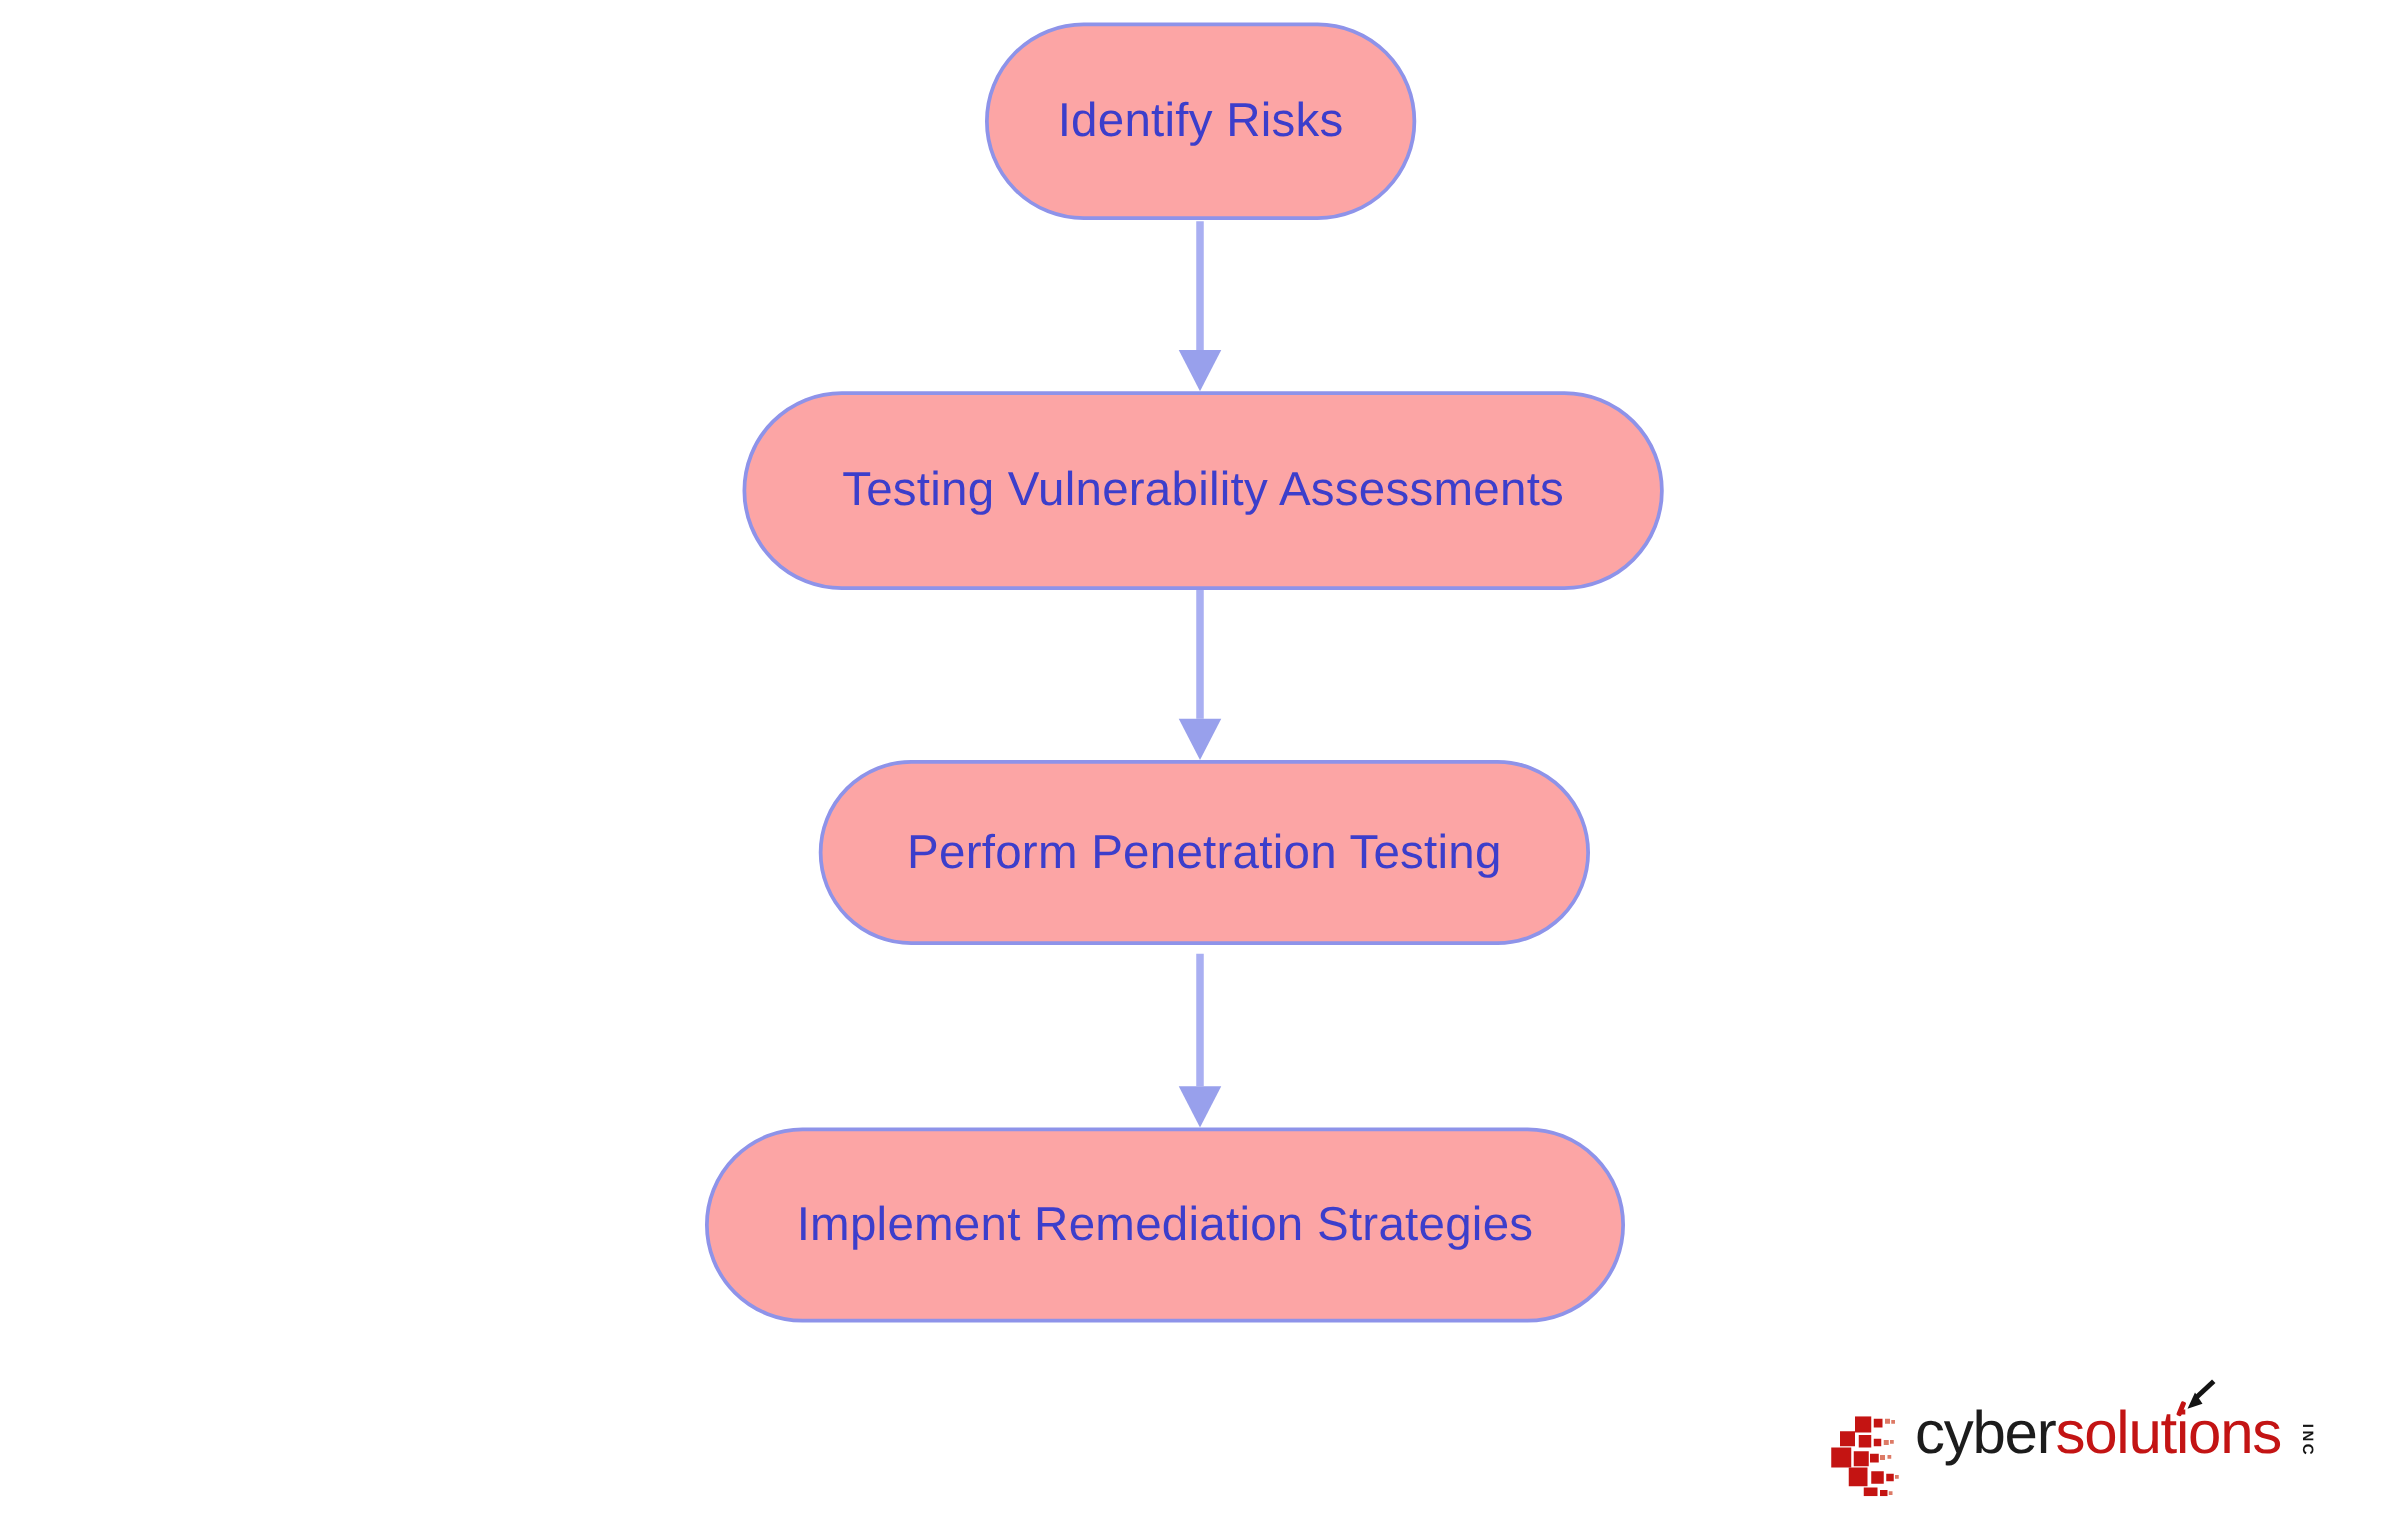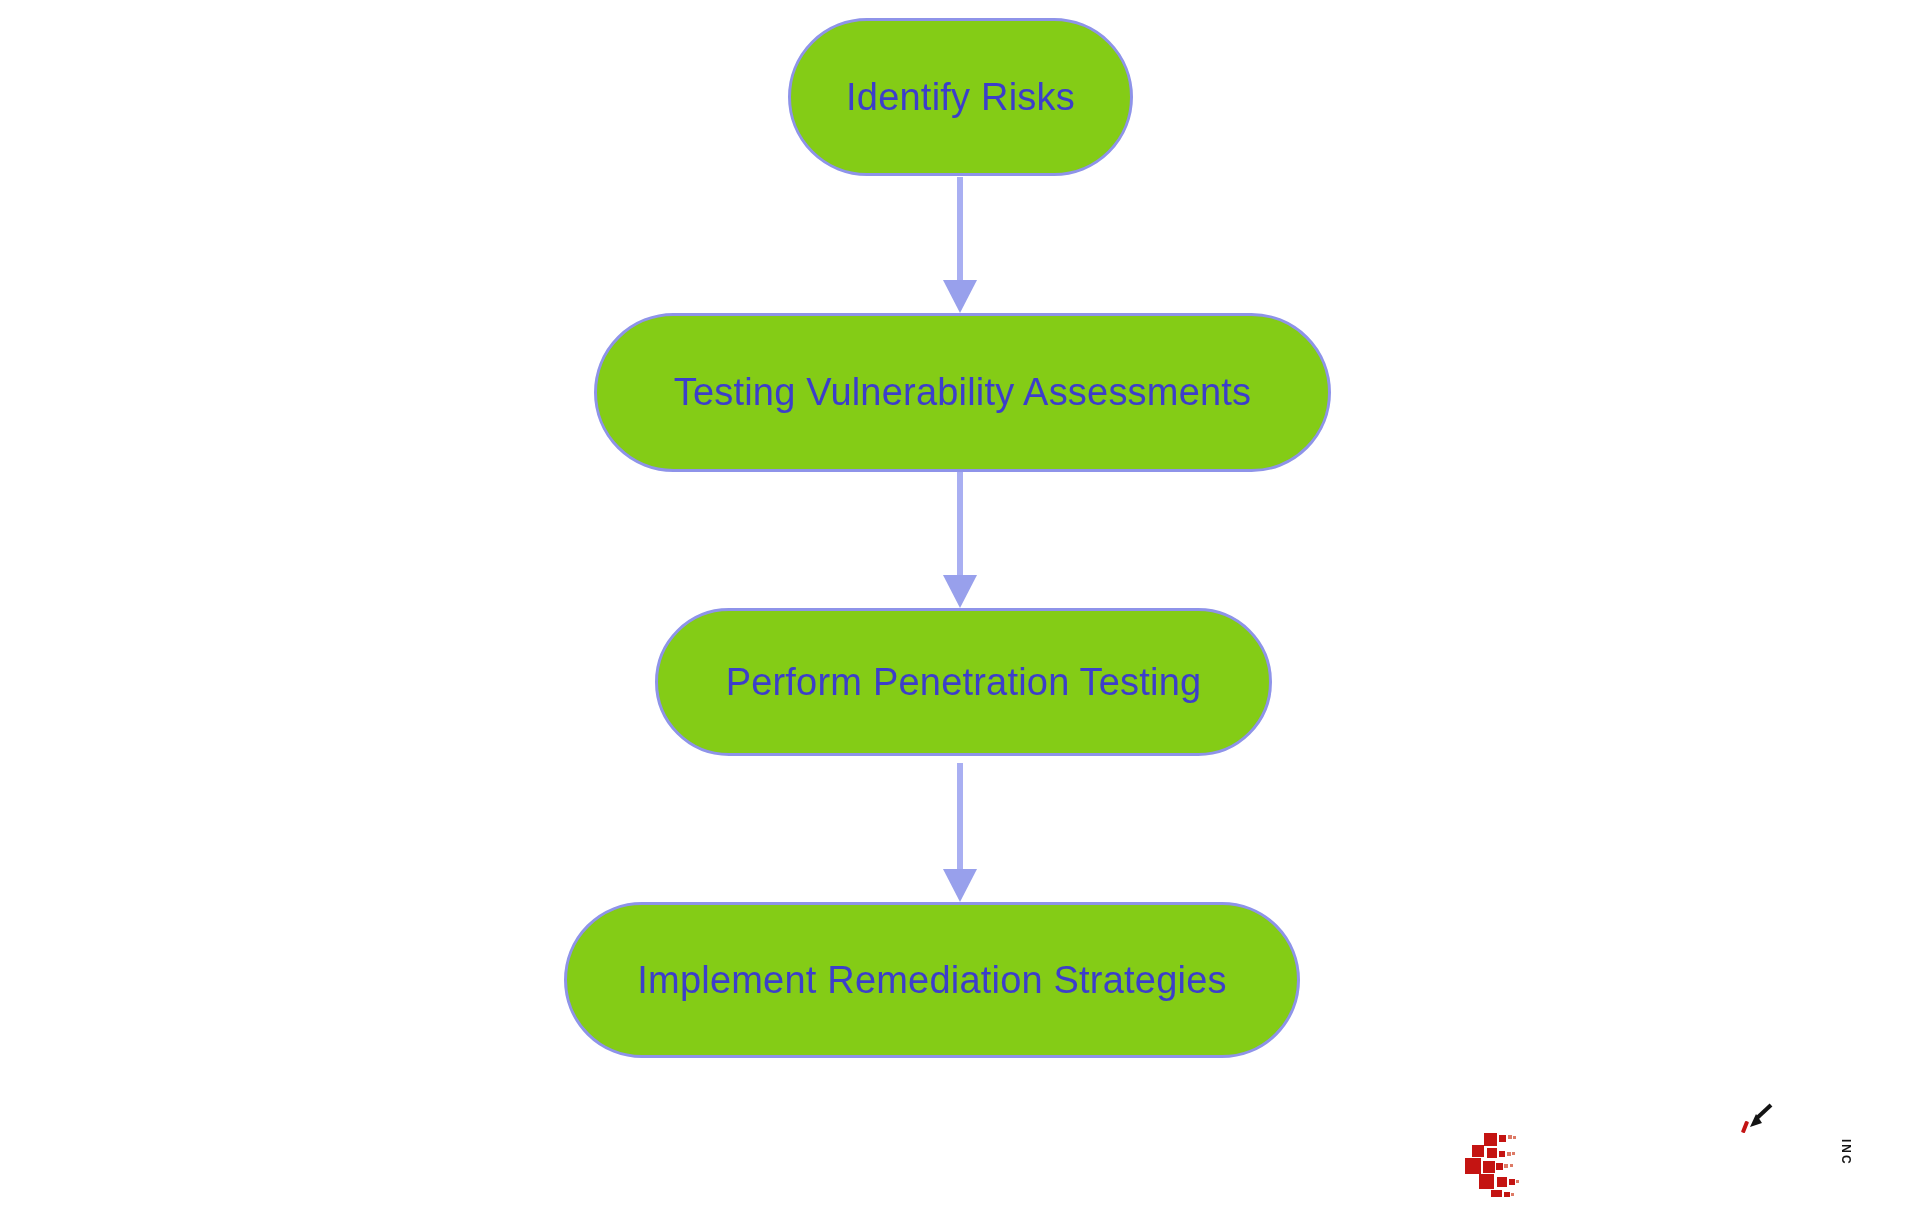--- a/index.html
+++ b/index.html
@@ -2,21 +2,21 @@
 <html><head>
 <meta charset="utf-8">
 <style>
   html,body{margin:0;padding:0;background:#ffffff;}
   body{width:1920px;height:1215px;overflow:hidden;font-family:"Liberation Sans",sans-serif;}
   .canvas{position:relative;width:1920px;height:1215px;background:#ffffff;}
 
   
   .node{
     position:absolute;box-sizing:border-box;
-    background:#84cc16;border:3px solid #8e93e9;border-radius:80px;
+    background:#fca5a5;border:3px solid #8e93e9;border-radius:80px;
     display:flex;align-items:center;justify-content:center;
     color:#3c3ecb;font-size:38px;letter-spacing:0.2px;white-space:nowrap;
   }
   .n1{left:788px;top:18px;width:345px;height:158px;}
   .n2{left:594px;top:313px;width:737px;height:159px;}
   .n3{left:655px;top:608px;width:617px;height:148px;}
   .n4{left:564px;top:902px;width:736px;height:156px;}
 
   
   .connector{position:absolute;left:943px;width:34px;display:flex;flex-direction:column;align-items:center;}
@@ -104,20 +104,21 @@
       <rect x="15" y="41" width="15" height="15"></rect>
       <rect x="33" y="44" width="10" height="10"></rect>
       <rect x="45" y="46" width="6" height="6"></rect>
       <rect x="52" y="47" width="3" height="3" fill="#dd7a66"></rect>
       <rect x="27" y="57" width="11" height="7"></rect>
       <rect x="40" y="59" width="6" height="5"></rect>
       <rect x="47" y="60" width="3" height="3" fill="#dd7a66"></rect>
     </g>
   </svg>
 
+  <div class="logo-text"><span class="brand-black">cyber</span><span class="brand-red">solutions</span></div>
 
   <div class="i-accent"></div>
 
   <svg class="cursor-svg" width="30" height="30" viewBox="0 0 30 30" xmlns="http://www.w3.org/2000/svg">
     <path d="M4 25 L16 21 L10 12 Z" fill="#141414"></path>
     <line x1="11" y1="16" x2="25" y2="3" stroke="#141414" stroke-width="4"></line>
   </svg>
 
   <div class="inc-label">INC</div>
 

